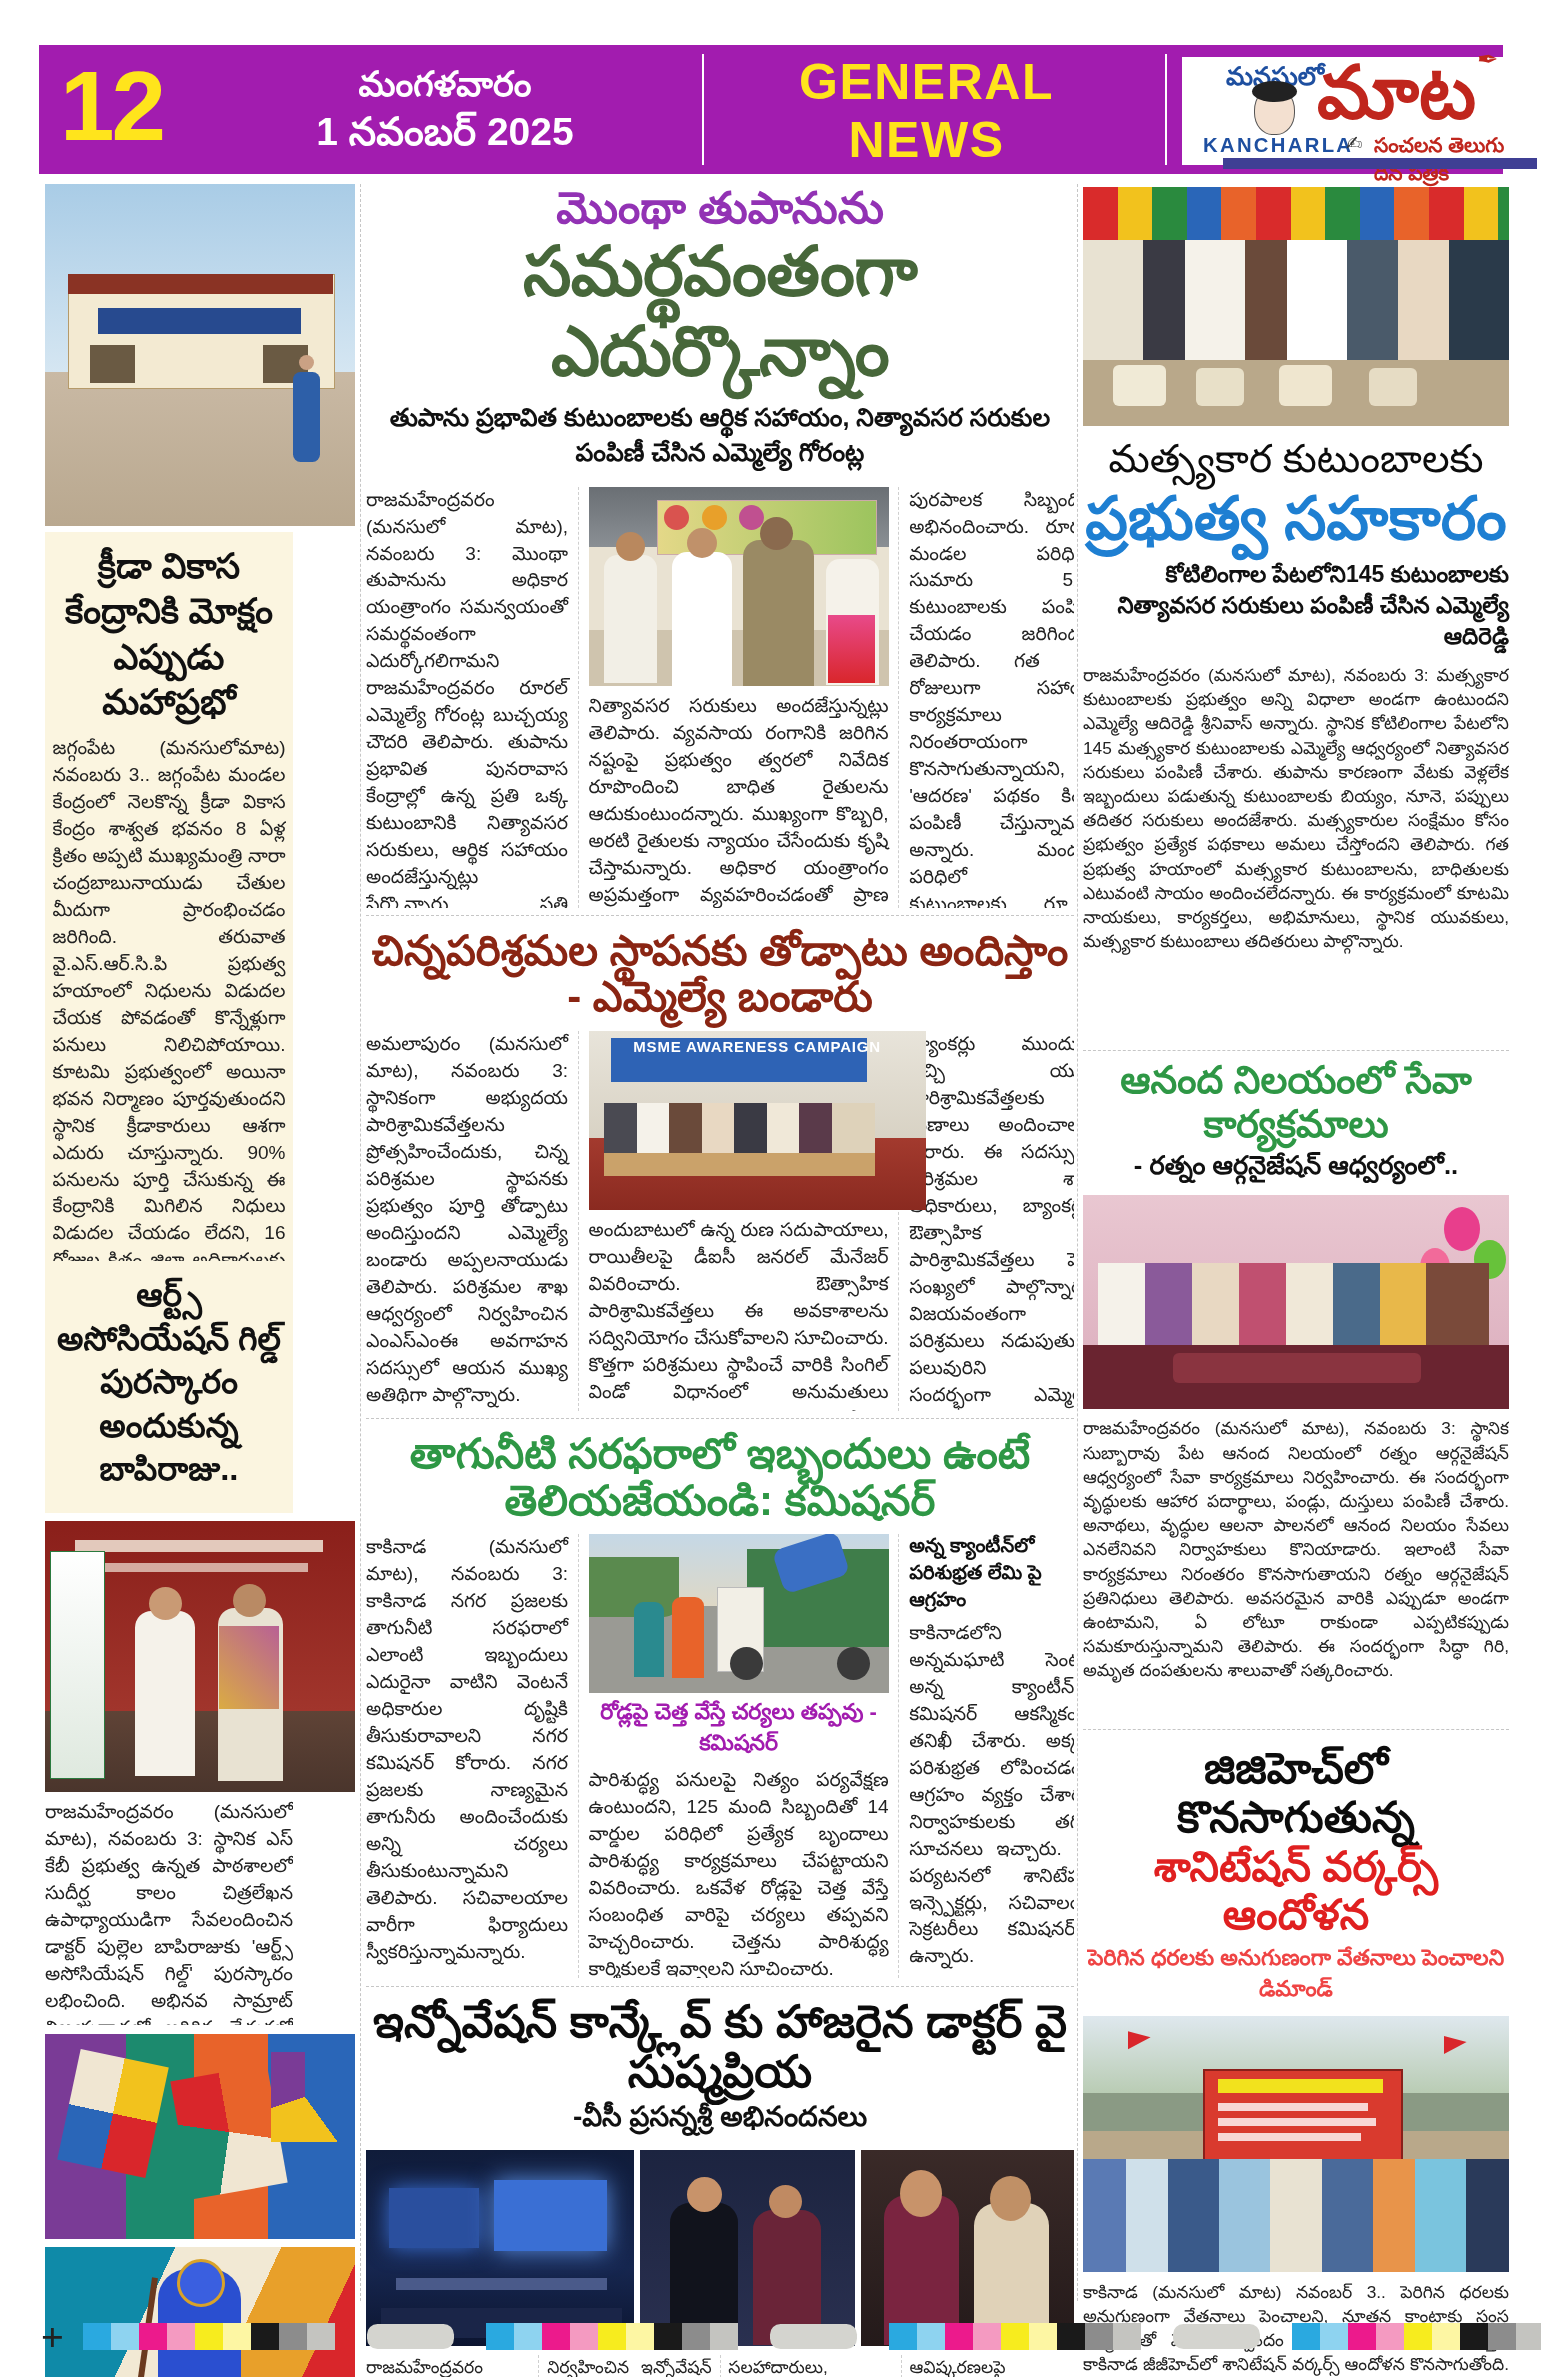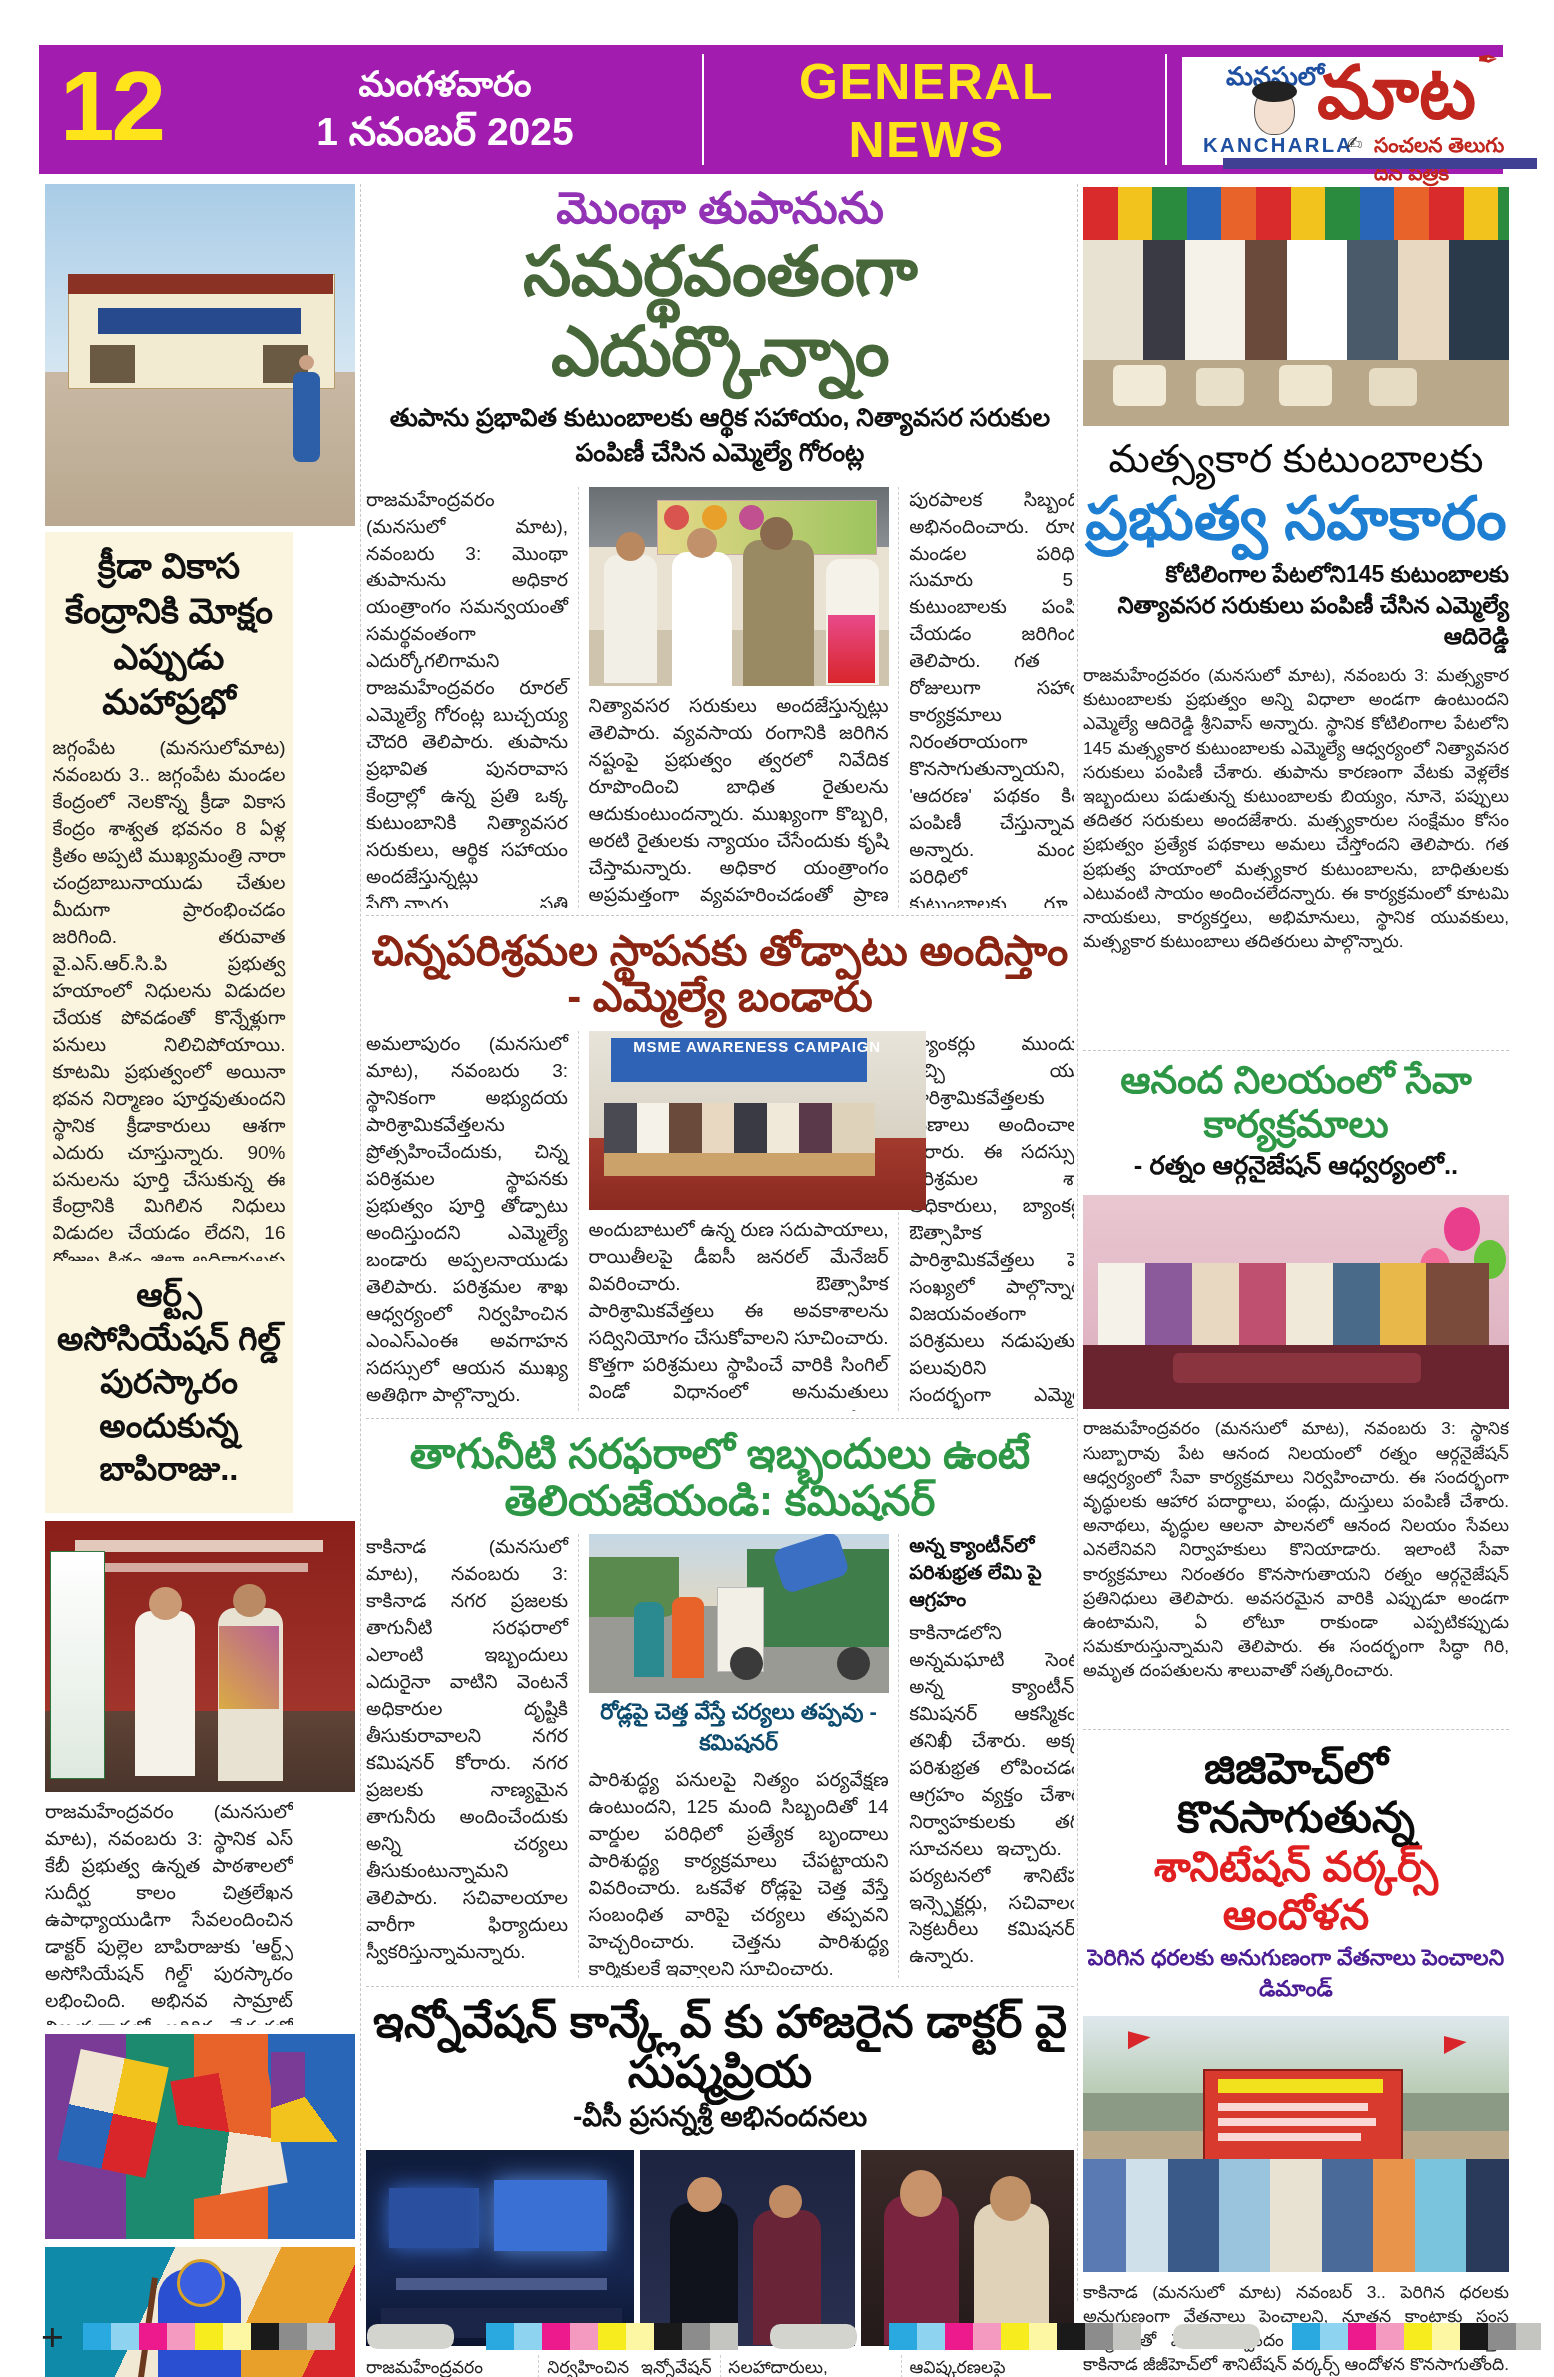--- a/index.html
+++ b/index.html
@@ -46,34 +46,34 @@
   .mainhead{font-size:69px;font-weight:bold;color:#47673a;text-align:center;line-height:1.15;letter-spacing:-0.8px}
   .mainsub{font-size:25px;font-weight:bold;color:#111;text-align:center;margin:12px 0 13.5px}
   .art3{display:flex;overflow:hidden}
   .art3 .ca{width:202px;flex:none}
   .art3 .cb{width:300px;flex:none;margin:0 9.8px;padding:0 9.8px;border-left:1.5px dashed #cfcfcf;border-right:1.5px dashed #cfcfcf}
   .art3 .cc{width:185px;flex:none}
   .secthead-maroon{font-size:42px;font-weight:bold;color:#8a2513;text-align:center;margin:12px 0 10.5px;line-height:1.1}
   .secthead-green{font-size:42px;font-weight:bold;color:#2e9745;text-align:center;margin:12px 0 10.5px;line-height:1.1}
   .secthead-black{font-size:45px;font-weight:bold;color:#0c0c0c;text-align:center;margin:10.5px 0 4.5px;line-height:1.1}
   .vc-sub{font-size:28px;font-weight:bold;color:#111;text-align:center;margin-bottom:10.5px}
-  .caption{font-size:22px;font-weight:bold;color:#0c4a6e;text-align:center;margin:6px 0}
+  .caption{font-size:22px;font-weight:bold;color:#a21caf;text-align:center;margin:6px 0}
   .inline-sub{font-size:19.6px;font-weight:bold;color:#111;margin-bottom:4.5px}
   .photorow{display:flex;gap:6px;margin:4.5px 0 9px}
   .cols4{column-count:4;column-gap:16.5px;column-rule:0.8px dashed #cfcfcf;height:188px;overflow:hidden}
   
   .right{position:absolute;left:1083px;top:187px;width:426px}
   .rk{font-size:39px;font-weight:normal;color:#0c0c0c;text-align:center;margin-top:10.5px;line-height:1.15}
   .rh{font-size:60px;font-weight:bold;color:#1e7fd2;text-align:center;line-height:1.1;margin:4.5px 0 7.5px}
   .rs{font-size:23px;font-weight:bold;color:#111;text-align:right;line-height:1.35;margin-bottom:10.5px}
   .gh{font-size:38px;font-weight:bold;color:#2e9745;text-align:center;line-height:1.15;margin-top:7.5px}
   .gs{font-size:25.6px;font-weight:bold;color:#111;text-align:center;margin:4.5px 0 9px}
   .ggh1{font-size:43px;font-weight:bold;color:#0c0c0c;text-align:center;line-height:1.15;margin-top:14px}
   .ggh2{font-size:42px;font-weight:bold;color:#e02020;text-align:center;line-height:1.15}
-  .ggs{font-size:22px;font-weight:bold;color:#4c1d95;text-align:center;margin:6px 0 9px}
+  .ggs{font-size:22px;font-weight:bold;color:#ef4444;text-align:center;margin:6px 0 9px}
   .rbody{height:353px;overflow:hidden}
   
   .photo{position:relative;overflow:hidden;background:#cfd8dd}
   .ph-label{position:absolute;left:50%;transform:translateX(-50%);top:7.5px;color:#fff;font-size:15px;
             font-weight:bold;letter-spacing:0.8px;white-space:nowrap}
   
   .regbar{position:absolute;left:41px;top:2320px;width:1500px;height:33px;display:flex;align-items:center;overflow:hidden}
   .regbar .mark{font-size:39px;color:#222;margin-right:19.6px;line-height:1}
   .regbar .bar{width:28px;height:27px;flex:none}
   .regbar .blob{width:87px;height:25.6px;border-radius:10.5px;background:#d4d4cf;margin:0 32px;flex:none}

